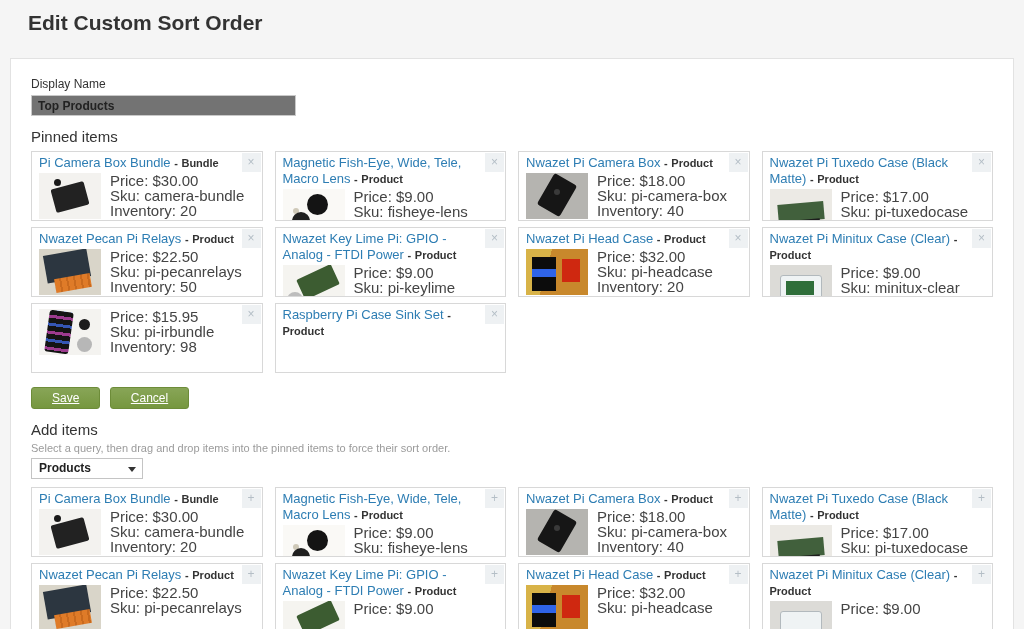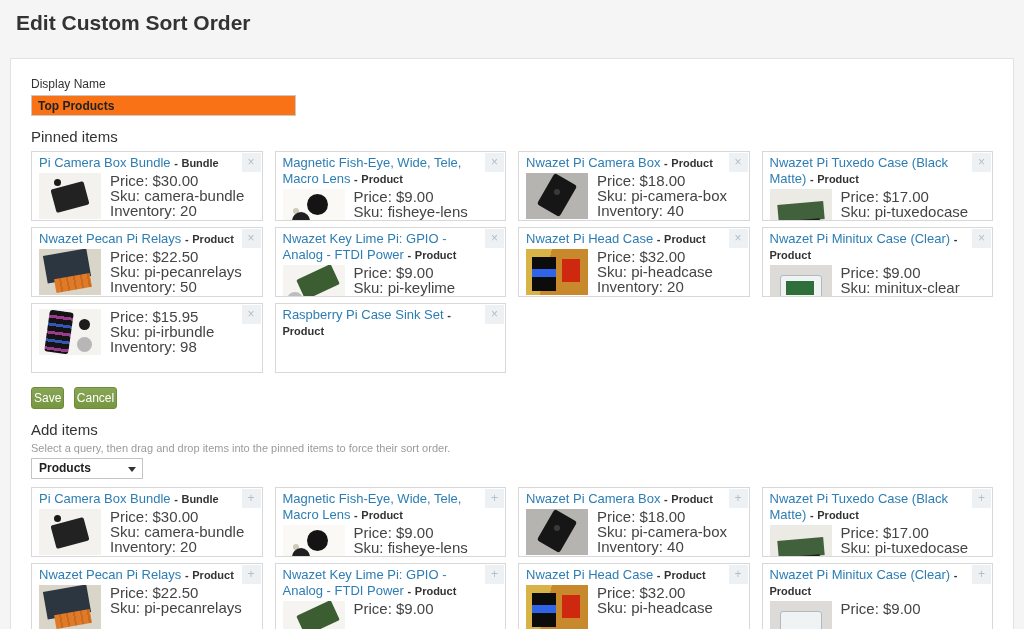--- a/index.html
+++ b/index.html
@@ -1,24 +1,24 @@
 <!DOCTYPE html>
 <html><head>
 <meta charset="utf-8">
 <style>
   * { box-sizing: border-box; margin: 0; padding: 0; }
   html, body { width: 1024px; height: 629px; overflow: hidden; }
   body { background: #f5f5f5; font-family: "Liberation Sans", sans-serif; color: #333; }
 
-  h1.page-title { font-size: 21px; font-weight: 600; color: #333; padding: 10px 16px; line-height: 26px; }
+  h1.page-title { font-size: 21px; font-weight: 600; color: #333; padding: 10px 28px; line-height: 26px; }
 
   .panel { margin: 12px 10px 0 10px; background: #fff; border: 1px solid #e2e2e2; padding: 18px 20px; height: 760px; }
 
   .field-label { font-size: 12px; color: #333; display: block; }
-  .text-input { display: block; margin-top: 4px; width: 265px; height: 21px; border: 1px solid #c9c9c9; padding: 2px 6px; font-size: 12px; font-weight: bold; color: #222; font-family: "Liberation Sans", sans-serif; background: #f97316; }
+  .text-input { display: block; margin-top: 4px; width: 265px; height: 21px; border: 1px solid #c9c9c9; padding: 2px 6px; font-size: 12px; font-weight: bold; color: #222; font-family: "Liberation Sans", sans-serif; background: #737373; }
   .hint { margin-top: 3px; font-size: 11px; color: #9b9b9b; }
 
   h2.section-heading { margin-top: 12px; font-size: 15px; font-weight: 400; color: #333; line-height: 18px; }
 
   .grid { margin-top: 5px; display: grid; grid-template-columns: repeat(4, 1fr); gap: 6px 12px; }
   .card { position: relative; background: #fff; border: 1px solid #d8d8d8; height: 70px; padding: 3px 7px; overflow: hidden; }
   .corner { position: absolute; top: 1px; right: 1px; width: 19px; height: 19px; background: #eef1f3; color: #b4bec6; font-size: 12px; line-height: 19px; text-align: center; cursor: pointer; }
   .titleline { font-size: 13px; line-height: 16px; padding-right: 18px; }
   .plink { color: #2d7db3; text-decoration: none; cursor: pointer; }
   .sep, .ptype { font-size: 11px; font-weight: bold; color: #333; }
@@ -63,21 +63,21 @@
 
   .thumb[data-img="pi-irbundle"] { background: #f4f3f0; }
   .thumb[data-img="pi-irbundle"] .s1 { left: 8px; top: 2px; width: 24px; height: 42px; border-radius: 3px; transform: rotate(8deg); background: repeating-linear-gradient(#141414 0 5px, #9c3b8e 5px 8px, #141414 8px 13px, #3556b4 13px 16px); }
   .thumb[data-img="pi-irbundle"] .s2 { left: 38px; top: 28px; width: 15px; height: 15px; border-radius: 50%; background: #b7b7b7; box-shadow: 0 -20px 0 -2px #1c1c1c; }
 
   .thumb[data-img="pi-heatsinks"] { background: #fbfaf7; }
   .thumb[data-img="pi-heatsinks"] .s1 { left: 6px; top: 8px; width: 18px; height: 14px; background: #c4763a; box-shadow: 22px 0 0 -4px #8fd4e8, 12px 18px 0 -5px #e8a15c, 32px -7px 0 -6px #8fd4e8; }
   .thumb[data-img="pi-heatsinks"] .s2 { left: 34px; top: 20px; width: 19px; height: 19px; border-radius: 50%; background: #c2c2c0; border: 1px solid #9f9f9d; }
 
   .actions { margin-top: 14px; }
-  .btn { display: inline-block; margin-right: 5px; padding: 3px 2px; font-size: 12px; color: #fff; background: linear-gradient(#88a557, #76973f); border: 1px solid #6d8c39; border-radius: 3px; cursor: pointer; font-family: "Liberation Sans", sans-serif; }
+  .btn { display: inline-block; margin-right: 5px; padding: 3px 20px; font-size: 12px; color: #fff; background: linear-gradient(#88a557, #76973f); border: 1px solid #6d8c39; border-radius: 3px; cursor: pointer; font-family: "Liberation Sans", sans-serif; text-decoration: underline; }
 
   .select { margin-top: 4px; position: relative; width: 112px; height: 21px; border: 1px solid #c4c4c4; background: #fff; font-size: 12px; font-weight: bold; color: #222; line-height: 19px; padding: 0 20px 0 7px; cursor: pointer; }
   .select .arrow { position: absolute; right: 6px; top: 8px; width: 0; height: 0; border-left: 4px solid transparent; border-right: 4px solid transparent; border-top: 5px solid #333; }
 </style>
 </head>
 <body>
 
 <h1 class="page-title">Edit Custom Sort Order</h1>
 
 <div class="panel">

